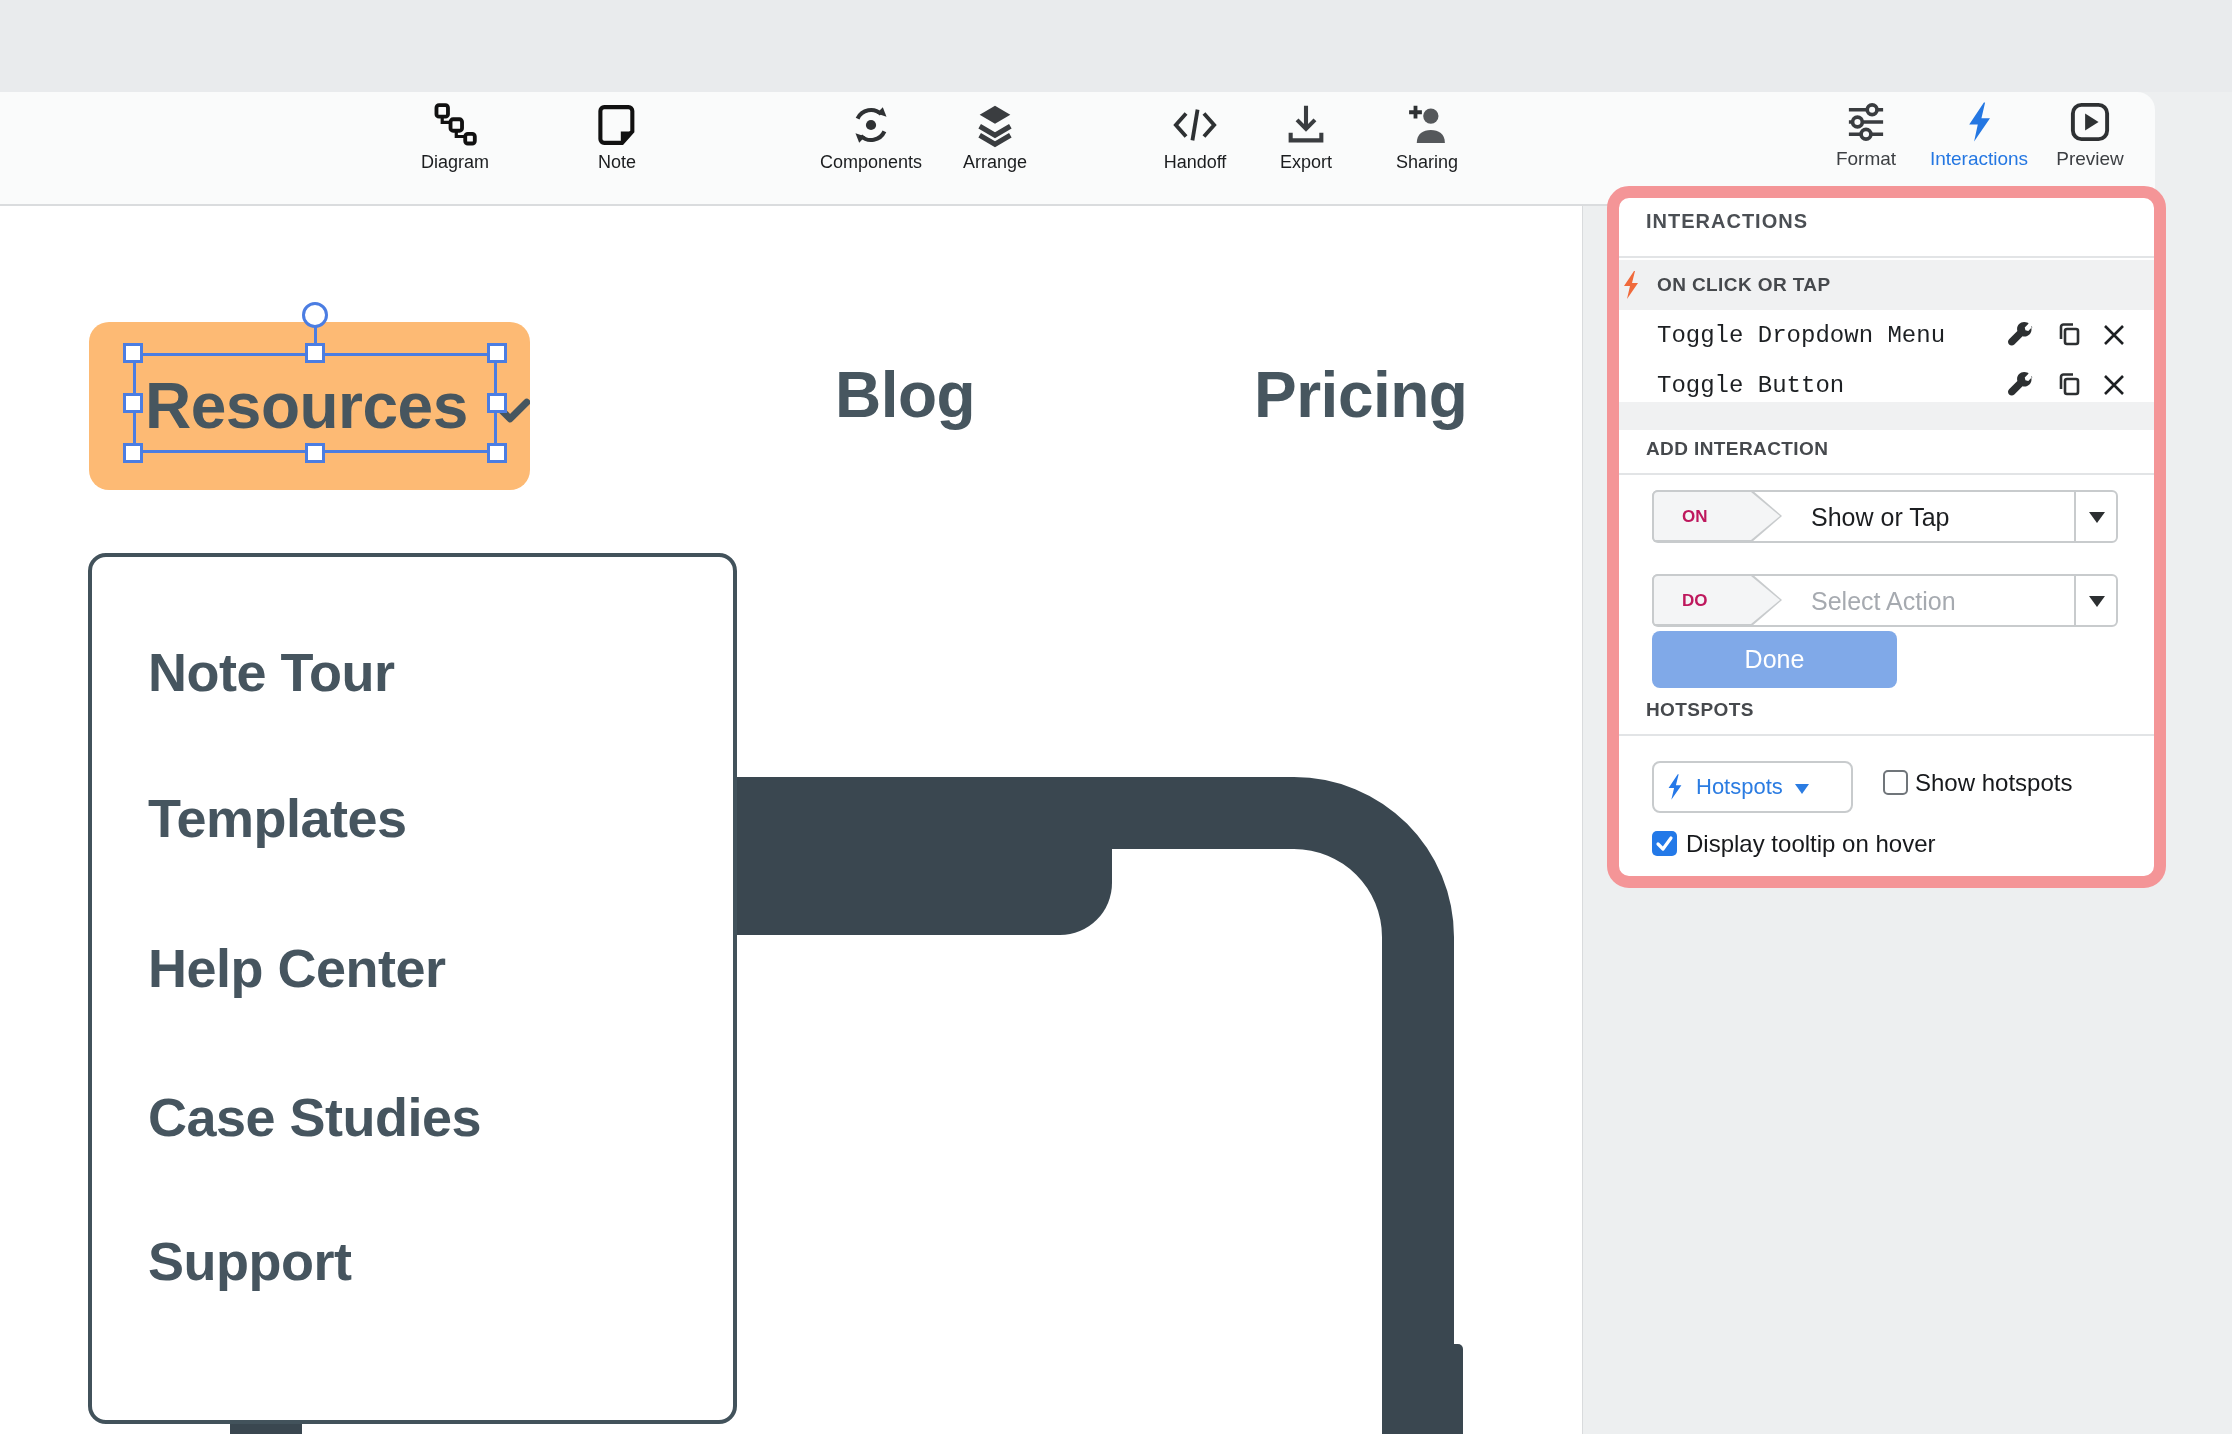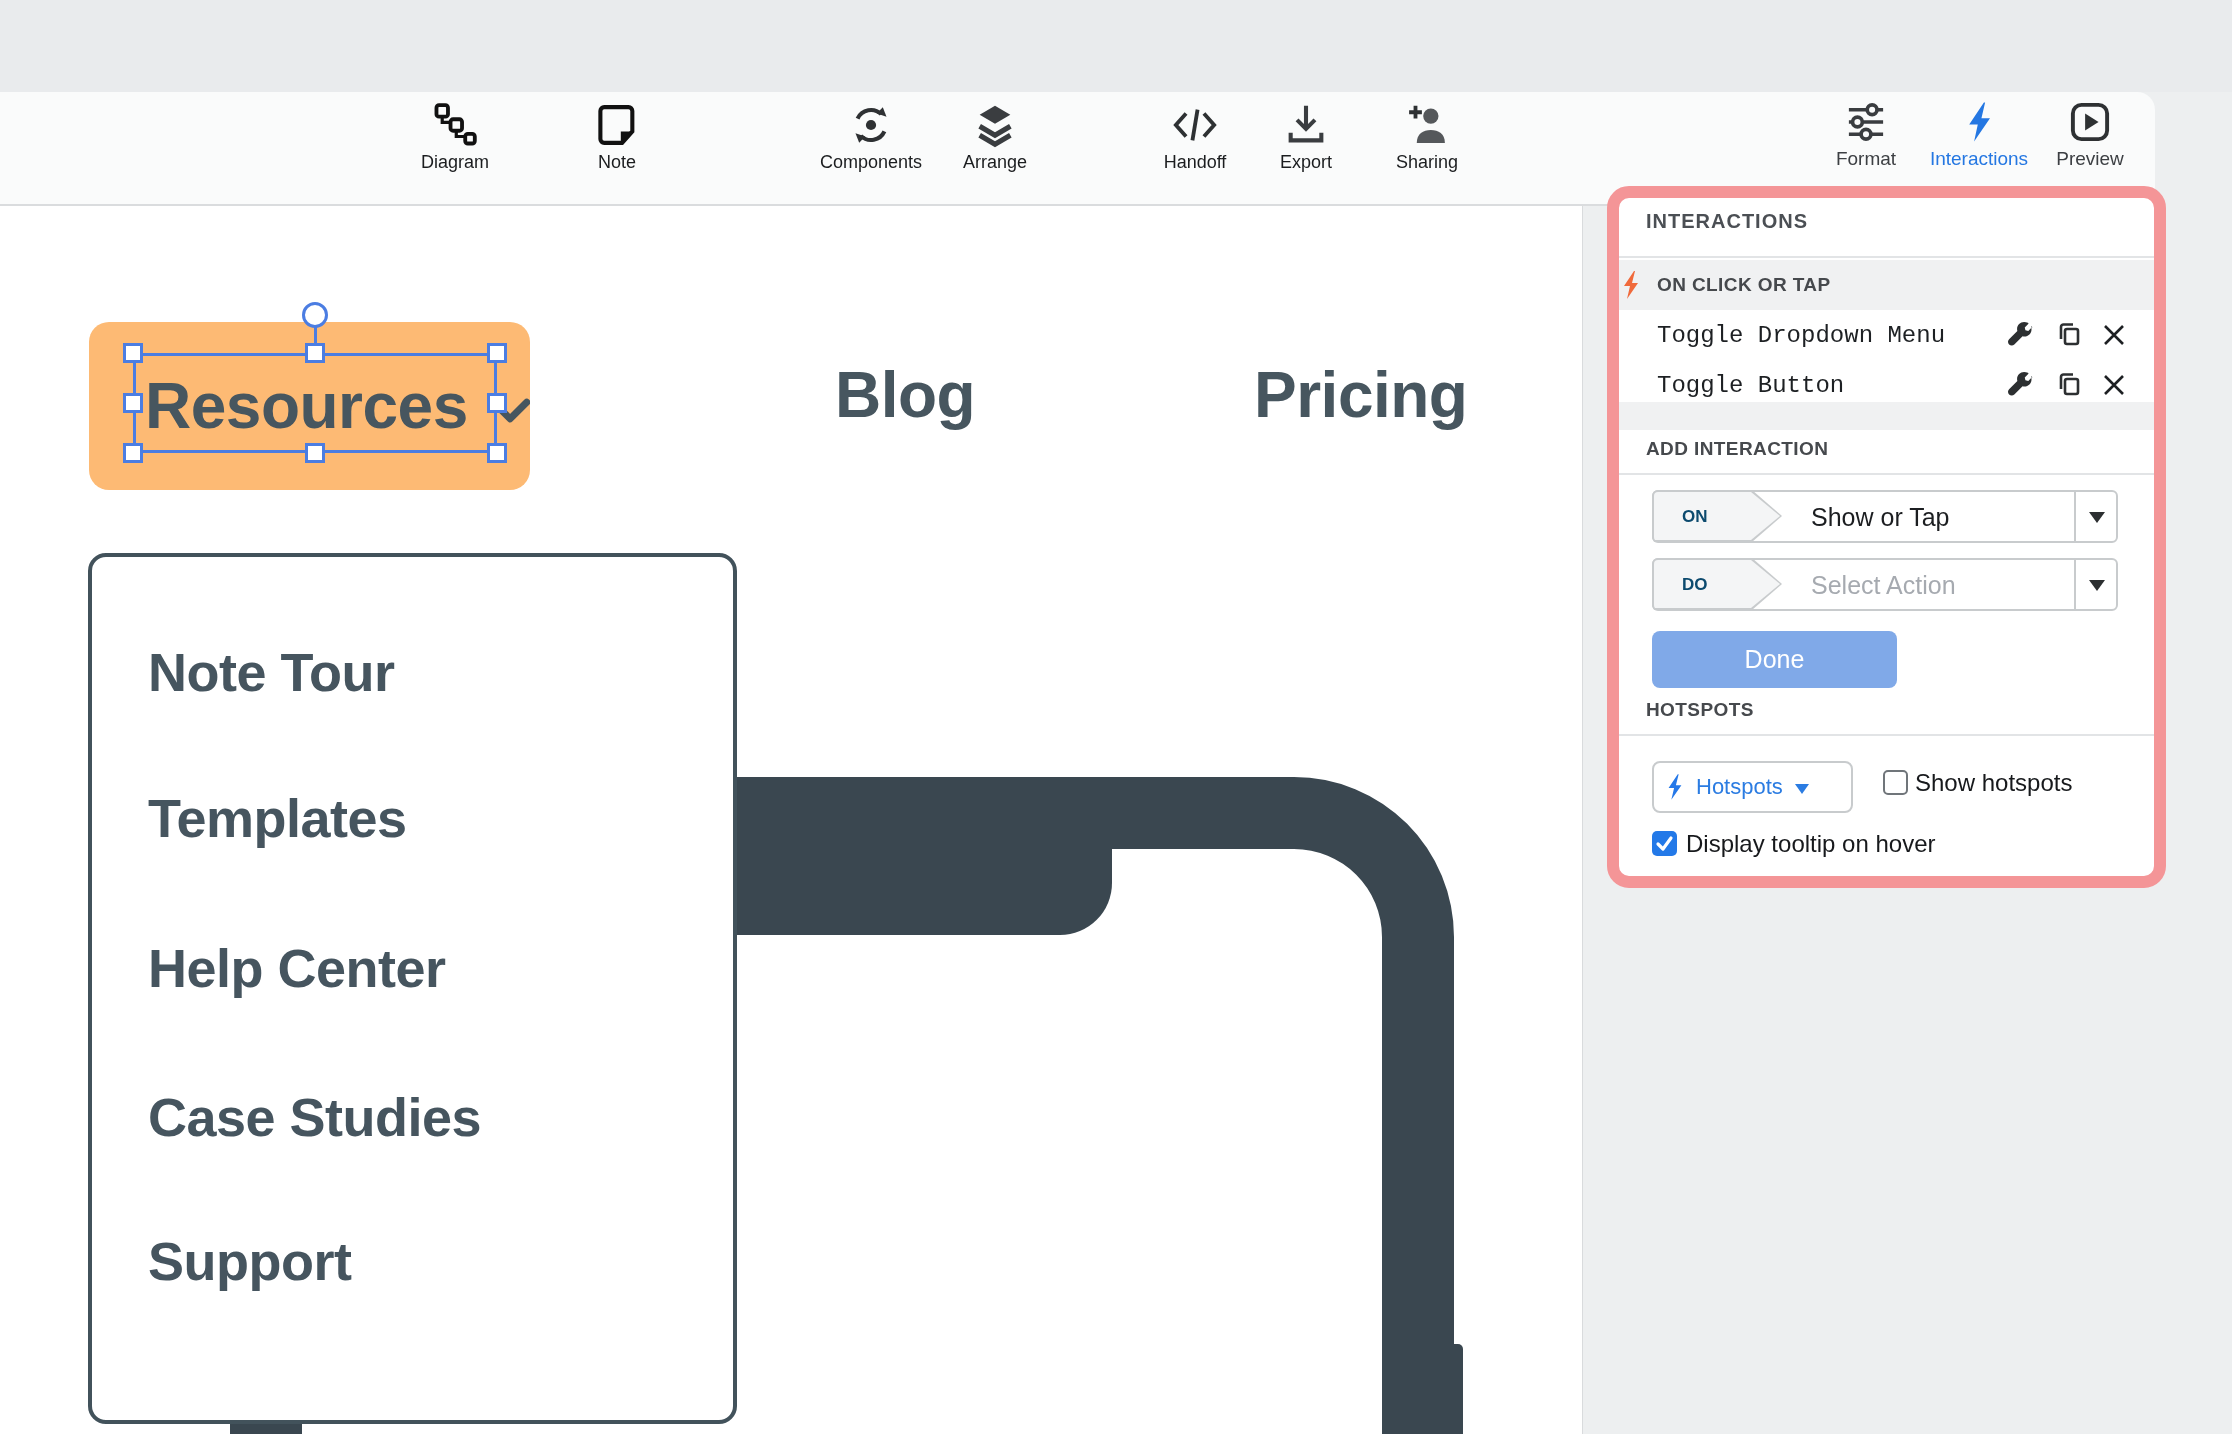--- a/index.html
+++ b/index.html
@@ -67,21 +67,21 @@
   .field { position:absolute; left:33px; width:466px; height:53px; background:#ffffff;
            border:2px solid #c8cbcd; border-radius:6px; }
   .tag-outer { position:absolute; left:-2px; top:-2px; width:130px; height:53px;
                background:#c8cbcd;
                clip-path:polygon(0 0, 100px 0, 130px 26px, 100px 52px, 0 52px);
                border-radius:6px 0 0 6px; }
   .tag-inner { position:absolute; left:2px; top:2px; width:126px; height:49px;
                background:#f4f5f6;
                clip-path:polygon(0 0, 97px 0, 126px 24px, 97px 48px, 0 48px);
                border-radius:4px 0 0 4px; display:flex; align-items:center; }
-  .tag-inner span { font-size:17px; font-weight:700; color:#0c4a6e; margin-left:28px; }
+  .tag-inner span { font-size:17px; font-weight:700; color:#be185d; margin-left:28px; }
   .field .fval { position:absolute; left:157px; top:11px; font-size:25px; color:#1c1e21; }
   .field .fval.placeholder { color:#a6aab0; }
   .field .caret-btn { position:absolute; right:0; top:0; width:42px; height:49px;
                       border-left:2px solid #c8cbcd; cursor:pointer; }
   .field .caret-btn i { position:absolute; left:13px; top:20px; width:0; height:0;
                         border-left:8px solid transparent; border-right:8px solid transparent;
                         border-top:11px solid #2c2f31; }
   #done-btn { left:33px; top:433px; width:245px; height:57px; background:#80a9e8;
               border-radius:8px; color:#ffffff; font-size:25px; display:flex;
               align-items:center; justify-content:center; cursor:pointer; }
@@ -302,21 +302,21 @@
       <div class="tag-inner">
           <span>ON</span>
         </div>
     </div>
     <span class="fval">Show or Tap</span>
     <div class="caret-btn">
       <i></i>
     </div>
   </div>
 
-  <div class="field" style="top:360px;">
+  <div class="field" style="top:376px;">
     <div class="tag-outer">
       <div class="tag-inner">
           <span>DO</span>
         </div>
     </div>
     <span class="fval placeholder">Select Action</span>
     <div class="caret-btn">
       <i></i>
     </div>
   </div>

